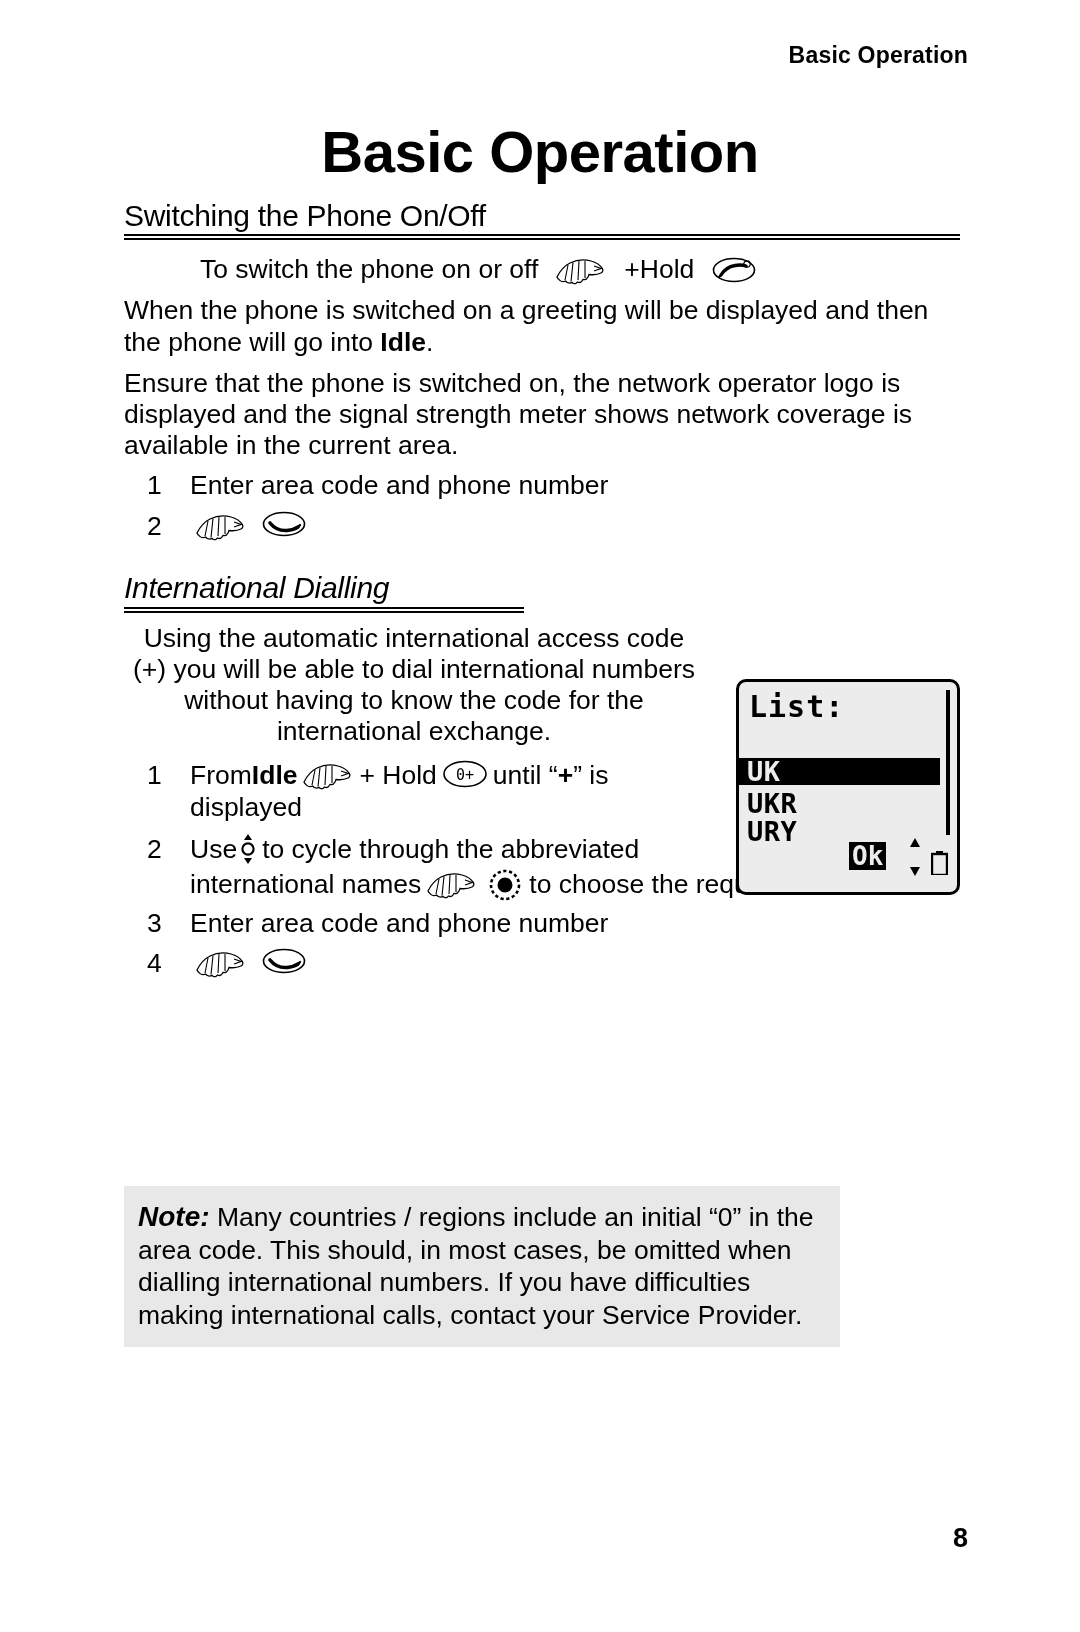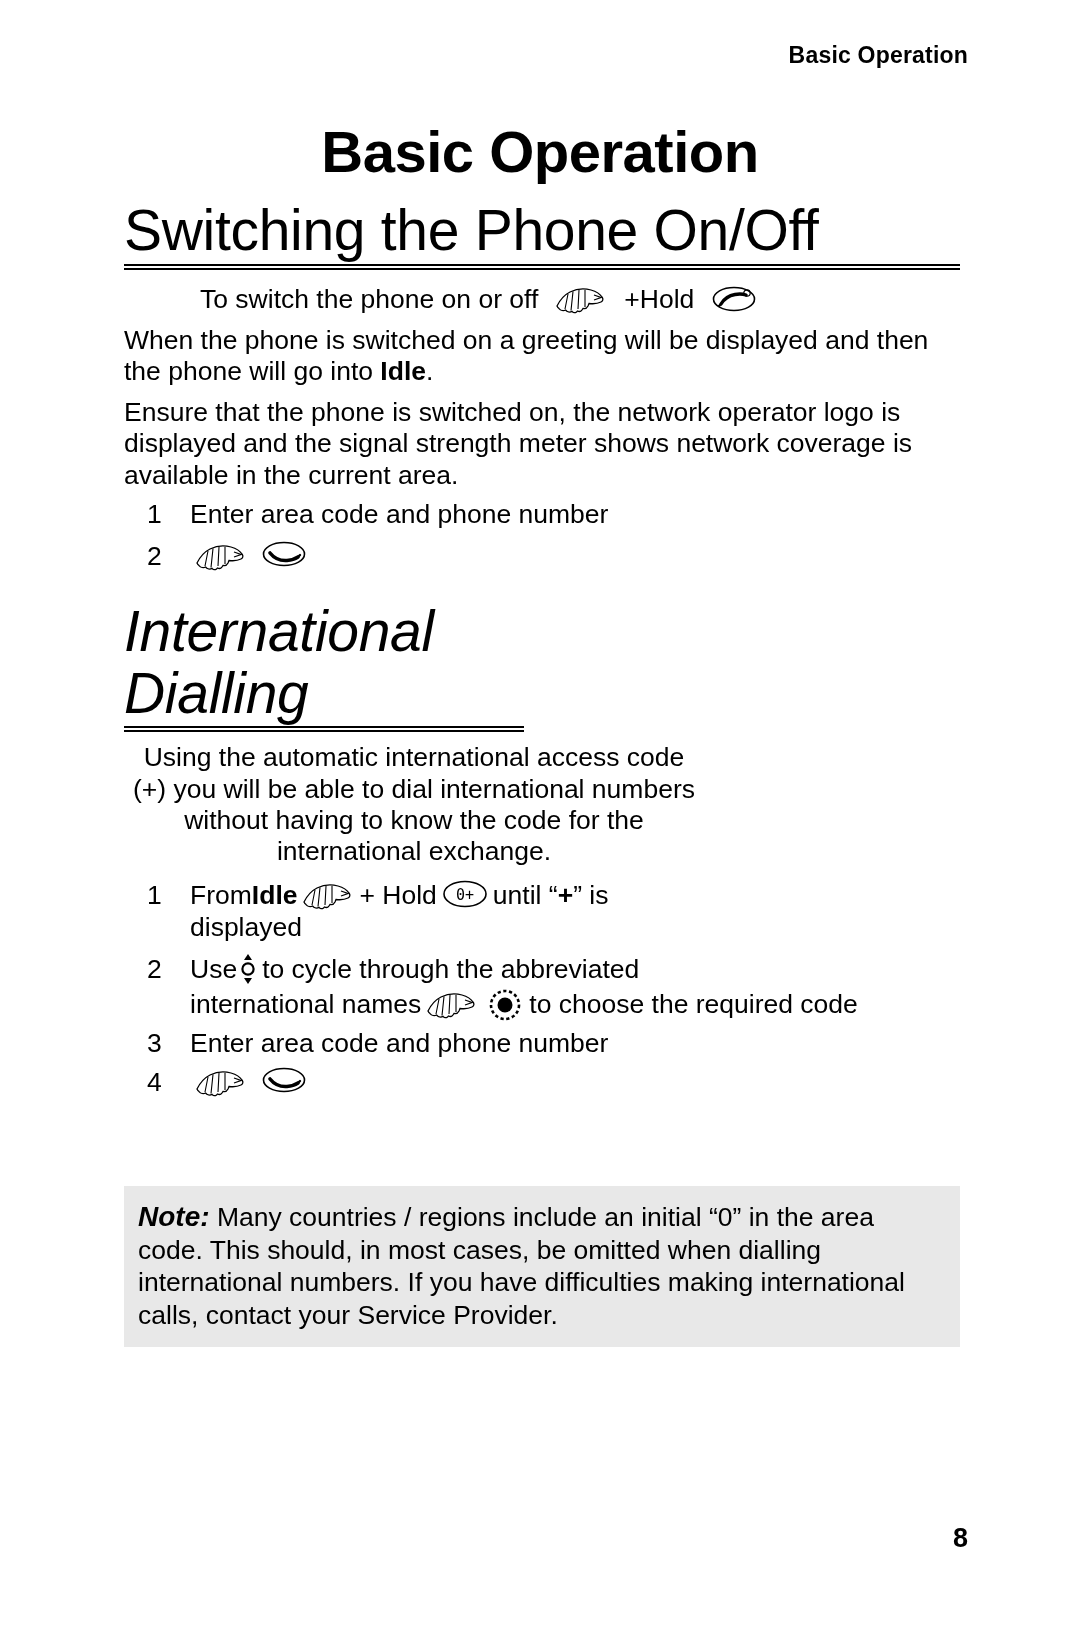--- a/index.html
+++ b/index.html
@@ -47,21 +47,21 @@
   
   .content {
     position: absolute;
     left: 124px;
     top: 200px;
     width: 836px;
   }
 
   
   .section-heading {
-    font-size: 57px;
+    font-size: 30px;
     font-weight: normal;
     line-height: 1.08;
     letter-spacing: -0.3px;
     margin: 0;
     padding: 0;
     display: block;
   }
   .heading-block { margin-top: 0; }
   .rule-double {
     border-top: 2px solid #000;
@@ -118,21 +118,21 @@
     display: flex;
     align-items: flex-start;
     flex-wrap: wrap;
   }
 
   
   .note-box {
     position: absolute;
     left: 124px;
     top: 1186px;
-    width: 836px;
+    width: 716px;
     background: #e8e8e8;
     padding: 14px 16px 16px 14px;
     box-sizing: border-box;
     font-size: 26.5px;
     line-height: 1.22;
   }
   .note-label {
     font-style: italic;
     font-weight: bold;
     font-size: 28px;
@@ -392,20 +392,40 @@
               <path d="M36 16 L38 14" stroke="#000" stroke-width="2.4" stroke-linecap="round"></path>
             </svg>
           </span>
         </span>
       </li>
 
     </ol>
 
   </div>
 
+  <div class="phone-display">
+    <div class="pd-title">List:</div>
+    <div class="pd-item selected" style="top:76px;">UK</div>
+    <div class="pd-item" style="top:108px;">UKR</div>
+    <div class="pd-item" style="top:136px;">URY</div>
+    <div class="pd-softkey" style="left:110px; bottom:22px;">Ok</div>
+    <div class="pd-scrollbar"></div>
+    <div class="pd-arrows">
+      <svg viewBox="0 0 16 42" width="16" height="42">
+        <path d="M8 2 L13 11 L3 11 Z" fill="#000"></path>
+        <path d="M8 40 L13 31 L3 31 Z" fill="#000"></path>
+      </svg>
+    </div>
+    <div class="pd-battery">
+      <svg viewBox="0 0 17 24" width="17" height="24">
+        <rect x="5" y="0" width="7" height="3" fill="#000"></rect>
+        <rect x="1" y="3" width="15" height="21" fill="none" stroke="#000" stroke-width="2.4"></rect>
+      </svg>
+    </div>
+  </div>
 
   <div class="note-box">
     <span class="note-label">Note:</span><span> Many countries / regions  include an initial “0” in the area code. This should, in most cases, be omitted when dialling international numbers. If you have difficulties making international calls, contact your Service Provider.</span>
   </div>
 
   <div class="page-number">8</div>
 
 </div>
 
 </body></html>

